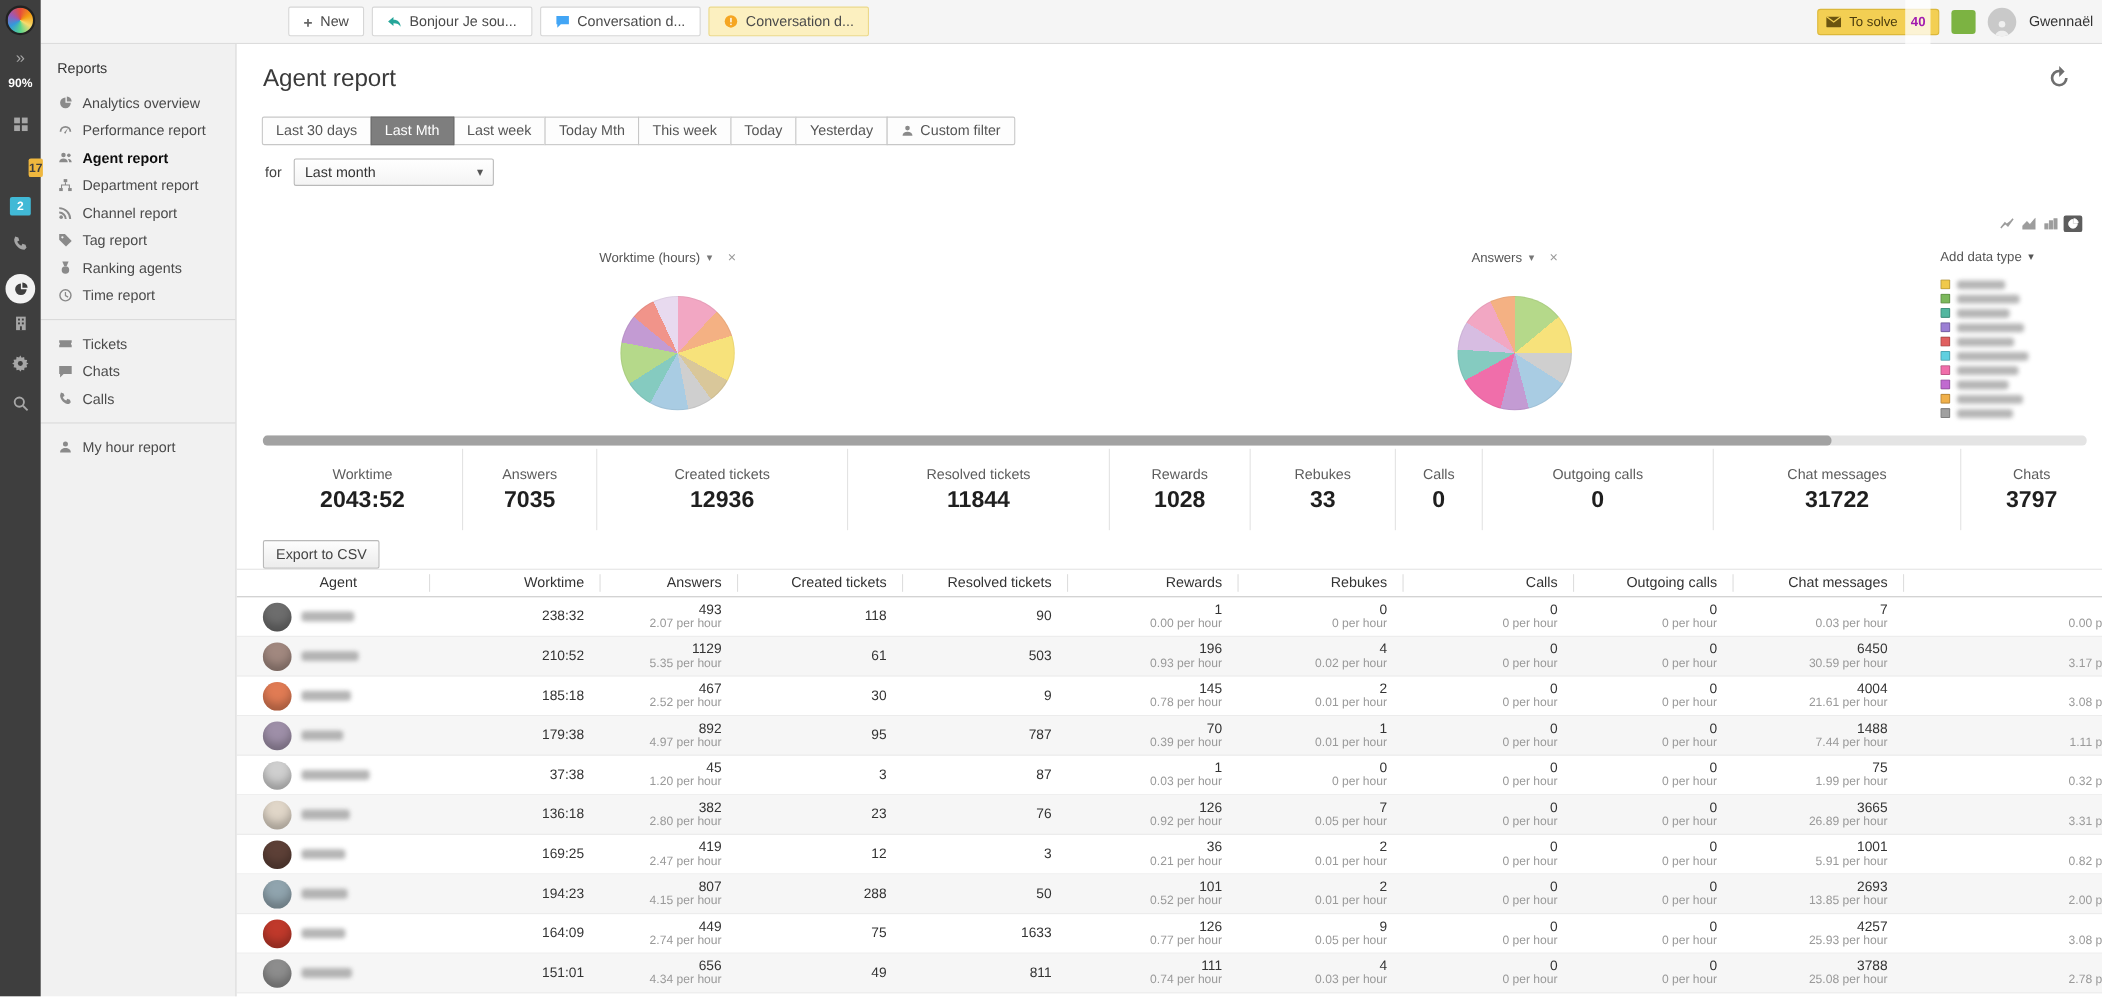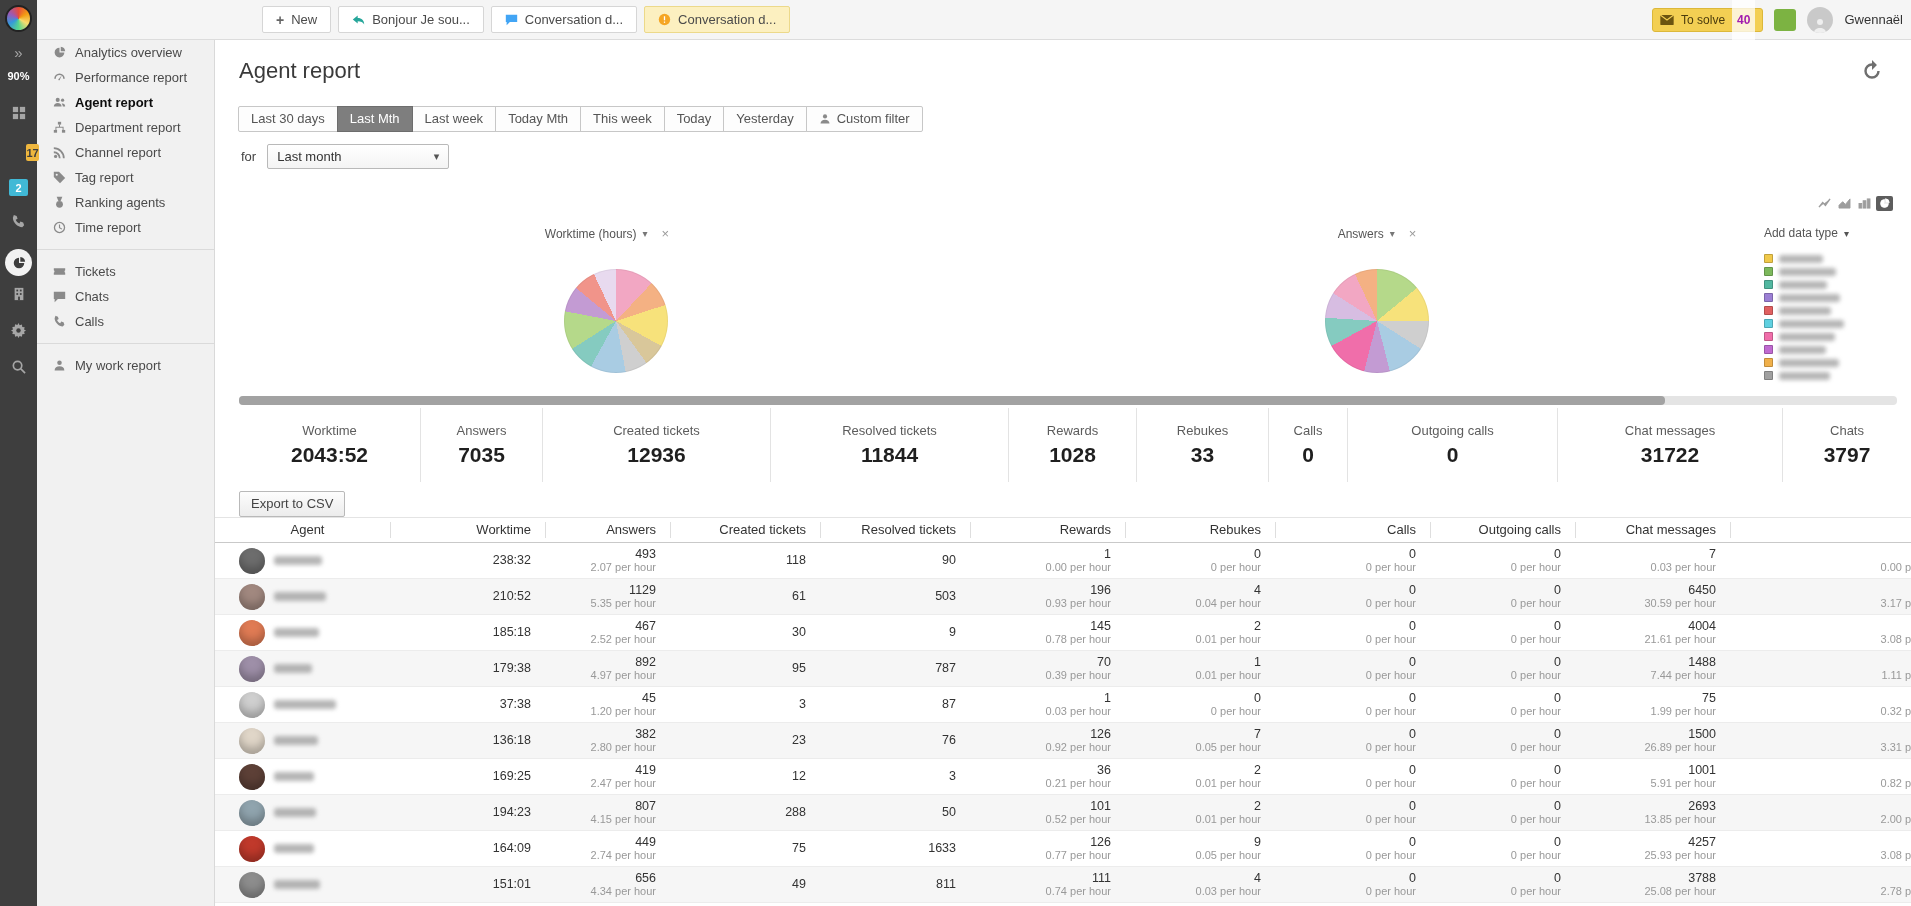--- a/index.html
+++ b/index.html
@@ -211,20 +211,21 @@
         <svg width="18" height="16" viewBox="0 0 16 16" fill="#efefef">
           <circle cx="8" cy="5" r="3"></circle>
           <path d="M2 16c0-3.3 2.7-5 6-5s6 1.7 6 5z"></path>
         </svg>
       </div>
     <span class="username">Gwennaël</span>
   </div>
 </div>
 
 <div class="sidebar">
+  <div class="side-title">Reports</div>
   <div id="side-items">
       <div class="side-item">
         <span class="icn">
           <svg viewBox="0 0 16 16">
             <path d="M8 2a6 6 0 1 0 6 6H8z"></path>
             <path d="M9.5 1a6 6 0 0 1 5.5 5.5H9.5z"></path>
           </svg>
         </span>
         <span>Analytics overview</span>
       </div>
@@ -326,21 +327,21 @@
     </div>
   <div class="side-div"></div>
   <div id="side-footer">
       <div class="side-item">
         <span class="icn">
           <svg viewBox="0 0 16 16">
             <circle cx="8" cy="4.6" r="2.8"></circle>
             <path d="M2 14c0-3.2 2.6-5 6-5s6 1.8 6 5z"></path>
           </svg>
         </span>
-        <span>My work report</span>
+        <span>My hour report</span>
       </div>
     </div>
 </div>
 
 <div class="main">
   <h1 class="page-title">Agent report</h1>
   <div class="refresh-btn">
     <svg width="22" height="22" viewBox="0 0 20 20">
         <path d="M10 3a7 7 0 1 0 7 7h-2.2A4.8 4.8 0 1 1 10 5.2V9l4.5-4.5L10 0z"></path>
       </svg>
@@ -598,21 +599,21 @@
           </div>
           <div class="td" style="width:150px">
             <div class="cell-main">503</div>
           </div>
           <div class="td" style="width:155px">
             <div class="cell-main">196</div>
             <div class="cell-sub">0.93 per hour</div>
           </div>
           <div class="td" style="width:150px">
             <div class="cell-main">4</div>
-            <div class="cell-sub">0.04 per hour</div>
+            <div class="cell-sub">0.02 per hour</div>
           </div>
           <div class="td" style="width:155px">
             <div class="cell-main">0</div>
             <div class="cell-sub">0 per hour</div>
           </div>
           <div class="td" style="width:145px">
             <div class="cell-main">0</div>
             <div class="cell-sub">0 per hour</div>
           </div>
           <div class="td" style="width:155px">
@@ -781,21 +782,21 @@
           </div>
           <div class="td" style="width:155px">
             <div class="cell-main">0</div>
             <div class="cell-sub">0 per hour</div>
           </div>
           <div class="td" style="width:145px">
             <div class="cell-main">0</div>
             <div class="cell-sub">0 per hour</div>
           </div>
           <div class="td" style="width:155px">
-            <div class="cell-main">1500</div>
+            <div class="cell-main">3665</div>
             <div class="cell-sub">26.89 per hour</div>
           </div>
           <div class="td" style="width:230px">
             <div class="cell-main">451</div>
             <div class="cell-sub">3.31 per hour</div>
           </div>
         </div>
         <div class="tr">
           <div class="td agent" style="width:175px">
             <span class="avatar" style="background:#5d4037"></span>

